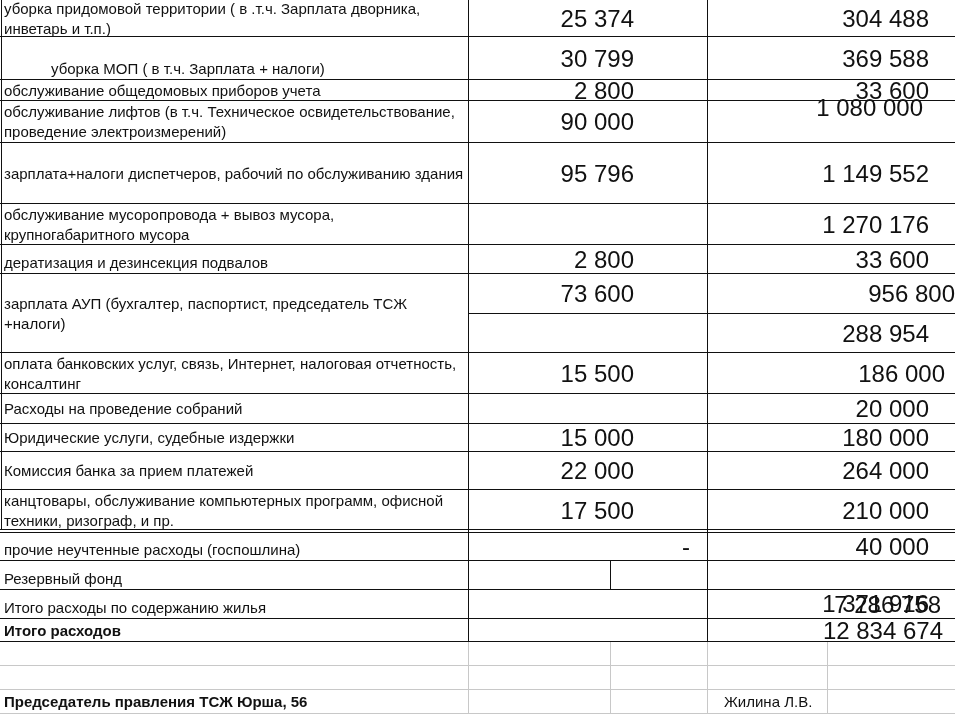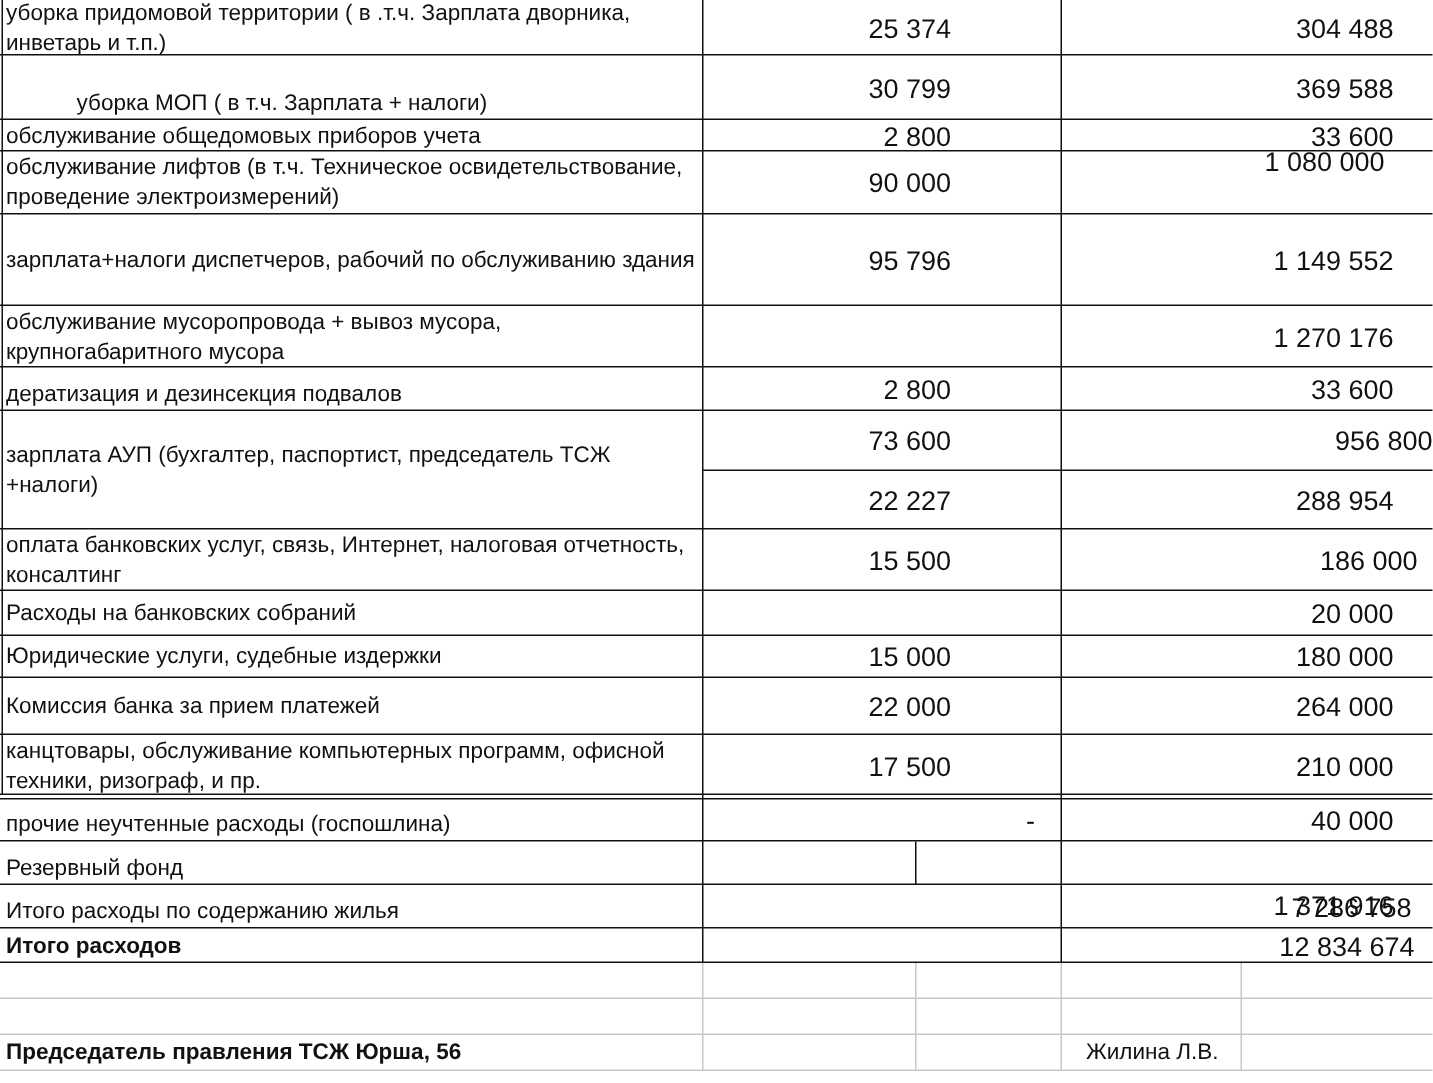--- a/index.html
+++ b/index.html
@@ -2,21 +2,21 @@
 <html><head>
 <meta charset="utf-8">
 <style>
   html, body { margin:0; padding:0; background:#fff; }
   body { width:955px; height:722px; overflow:hidden; position:relative;
          font-family:"Liberation Sans", sans-serif; color:#111; }
   .sheet { position:absolute; left:0; top:0; width:955px; height:722px; }
   .cell { position:absolute; box-sizing:border-box; font-size:15px; line-height:20px; }
   .lbl { padding:0 4px; display:flex; align-items:center; white-space:normal; }
   .lbl.bottom { align-items:flex-end; padding-bottom:1px; }
-  .num { font-size:18px; display:flex; align-items:center; justify-content:flex-end;text-align:center; }
+  .num { font-size:24px; display:flex; align-items:center; justify-content:flex-end;text-align:center; }
   .hl { position:absolute; height:1px; background:#111; }
   .hl.grey { background:#c8c8c8; }
   .vl { position:absolute; width:1px; background:#111; }
   .vl.grey { background:#c8c8c8; }
   .bold { font-weight:bold; }
   .sig-name { font-size:15px; }
 </style>
 </head>
 <body>
 
@@ -45,28 +45,27 @@
   <div class="cell lbl" style="left:0;top:204px;width:468px;height:41px;">обслуживание мусоропровода + вывоз мусора, крупногабаритного мусора</div>
   <div class="cell num" style="left:708px;top:204px;width:247px;height:41px;padding-right:26px;">1 270 176</div>
 
   <div class="cell lbl bottom" style="left:0;top:245px;width:468px;height:29px;">дератизация и дезинсекция подвалов</div>
   <div class="cell num" style="left:468px;top:245px;width:240px;height:29px;padding-right:74px;">2 800</div>
   <div class="cell num" style="left:708px;top:245px;width:247px;height:29px;padding-right:26px;">33 600</div>
 
   <div class="cell lbl" style="left:0;top:274px;width:468px;height:79px;">зарплата АУП (бухгалтер, паспортист, председатель ТСЖ +налоги)</div>
   <div class="cell num" style="left:468px;top:274px;width:240px;height:40px;padding-right:74px;">73 600</div>
   <div class="cell num" style="left:708px;top:274px;width:247px;height:40px;">956 800</div>
-  <div class="cell num" style="left:468px;top:314px;width:240px;height:39px;padding-right:74px;">22 227</div>
   <div class="cell num" style="left:708px;top:314px;width:247px;height:39px;padding-right:26px;">288 954</div>
 
   <div class="cell lbl" style="left:0;top:353px;width:468px;height:41px;">оплата банковских услуг, связь, Интернет, налоговая отчетность, консалтинг</div>
   <div class="cell num" style="left:468px;top:353px;width:240px;height:41px;padding-right:74px;">15 500</div>
   <div class="cell num" style="left:708px;top:353px;width:247px;height:41px;padding-right:10px;">186 000</div>
 
-  <div class="cell lbl" style="left:0;top:394px;width:468px;height:30px;">Расходы на банковских собраний</div>
+  <div class="cell lbl" style="left:0;top:394px;width:468px;height:30px;">Расходы на проведение собраний</div>
   <div class="cell num" style="left:468px;top:394px;width:240px;height:30px;padding-right:74px;"></div>
   <div class="cell num" style="left:708px;top:394px;width:247px;height:30px;padding-right:26px;">20 000</div>
 
   <div class="cell lbl" style="left:0;top:424px;width:468px;height:28px;">Юридические услуги, судебные издержки</div>
   <div class="cell num" style="left:468px;top:424px;width:240px;height:28px;padding-right:74px;">15 000</div>
   <div class="cell num" style="left:708px;top:424px;width:247px;height:28px;padding-right:26px;">180 000</div>
 
   <div class="cell lbl" style="left:0;top:452px;width:468px;height:38px;">Комиссия банка за прием платежей</div>
   <div class="cell num" style="left:468px;top:452px;width:240px;height:38px;padding-right:74px;">22 000</div>
   <div class="cell num" style="left:708px;top:452px;width:247px;height:38px;padding-right:26px;">264 000</div>

